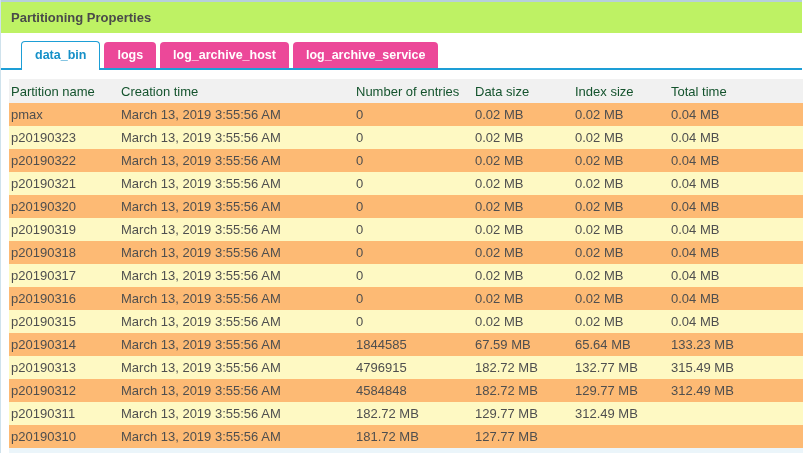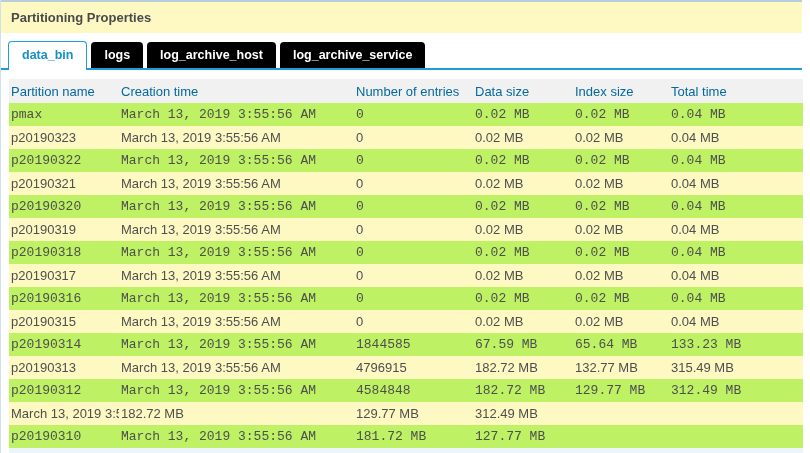--- a/index.html
+++ b/index.html
@@ -9,39 +9,39 @@
     width: 810px; height: 453px; overflow: hidden;
   }
   .panel {
     width: 810px; height: 453px;
     border-left: 1px solid #cfe2ec;
     overflow: hidden;
     background: #ffffff;
   }
   .titlebar {
     width: 801px; height: 33px;
-    background: #fef9c3;
+    background: #bef264;
     border-top: 2px solid #b7cfdc;
     line-height: 31px;
     padding-left: 10px;
     font-size: 13px; font-weight: bold; color: #4a4a4a;
   }
   .tabbar {
     display: flex; align-items: flex-end;
     margin-top: 8px;
-    padding-left: 7px;
+    padding-left: 20px;
     width: 801px;
     border-bottom: 2px solid #1d9ed6;
   }
   .tab {
     font-size: 12.5px; font-weight: bold;
     padding: 6px 13px;
     margin-right: 4px;
     border-radius: 4px 4px 0 0;
-    background: #000000; color: #ffffff;
+    background: #ec4899; color: #ffffff;
     cursor: pointer;
     white-space: nowrap;
   }
   .tab.active {
     background: #ffffff; color: #1590c8;
     border: 1px solid #1d9ed6;
     border-bottom: none;
     margin-bottom: -2px;
     padding: 6px 13px 8px 13px;
   }
@@ -52,26 +52,26 @@
     grid-template-columns: 110px 234px 122px 100px 96px 100px;
     align-items: center;
     height: 23px;
   }
   .thead {
     background: #f1f1f1;
     height: 24px; color: #565656;
   }
   .trow .cell { overflow: hidden; white-space: nowrap; }
   .cell { padding-left: 2px; color: #4f4f4f; }
-  .thead .cell { color: #0369a1; }
+  .thead .cell { color: #14532d; }
   .cell:nth-child(3) { padding-left: 3px; }
   .cell:nth-child(4), .cell:nth-child(5), .cell:nth-child(6) {
     text-align: left; padding-left: 0;
   }
-  .row-odd  { background: #bef264; font-family: Liberation Mono, monospace; }
+  .row-odd  { background: #fdba74; }
   .row-even { background: #fef9c3; }
   .row-sliver { width: 794px; height: 8px; background: #ebf5fa; }
 </style>
 </head>
 <body>
 
 <div class="panel">
   <div class="titlebar">Partitioning Properties</div>
 
   <div class="tabbar">
@@ -190,20 +190,21 @@
           </div>
           <div class="trow row-odd">
             <div class="cell">p20190312</div>
             <div class="cell">March 13, 2019 3:55:56 AM</div>
             <div class="cell">4584848</div>
             <div class="cell">182.72 MB</div>
             <div class="cell">129.77 MB</div>
             <div class="cell">312.49 MB</div>
           </div>
           <div class="trow row-even">
+            <div class="cell">p20190311</div>
             <div class="cell">March 13, 2019 3:55:56 AM</div>
             <div class="cell">182.72 MB</div>
             <div class="cell">129.77 MB</div>
             <div class="cell">312.49 MB</div>
           </div>
           <div class="trow row-odd">
             <div class="cell">p20190310</div>
             <div class="cell">March 13, 2019 3:55:56 AM</div>
             <div class="cell">181.72 MB</div>
             <div class="cell">127.77 MB</div>

